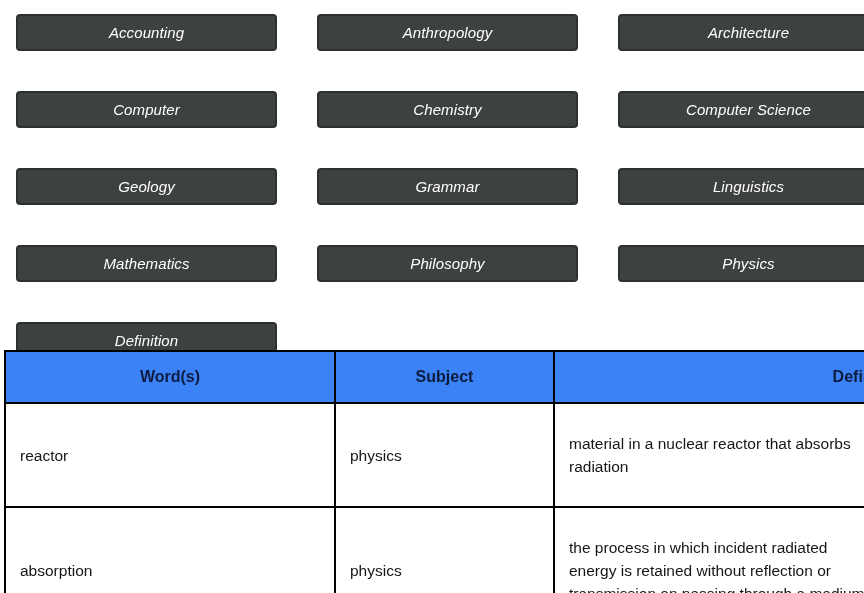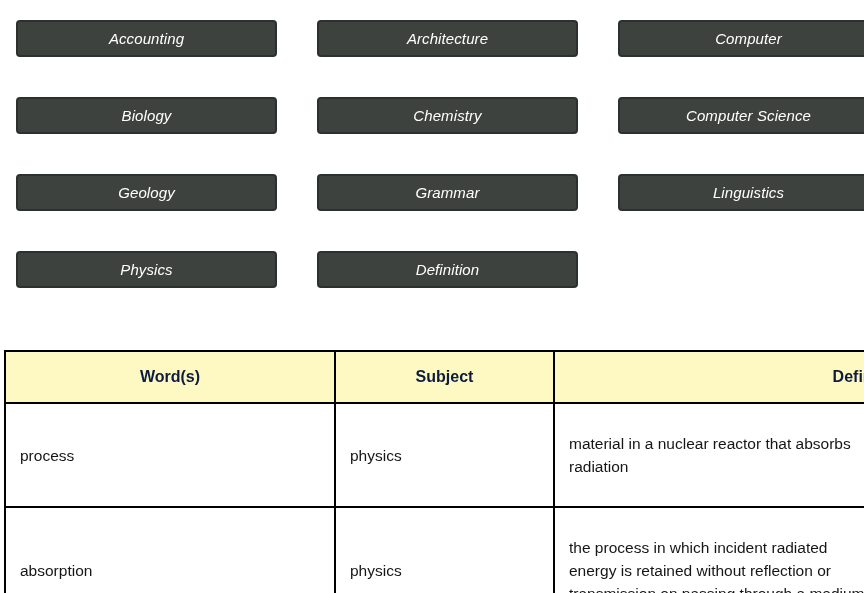--- a/index.html
+++ b/index.html
@@ -17,21 +17,21 @@
     width: 864px;
     height: 593px;
     background: #ffffff;
     overflow: hidden;
   }
 
   
   .subject-grid {
     position: absolute;
     left: 0;
-    top: 6px;
+    top: 0;
     width: 864px;
     padding: 14px 0 0 0;
     box-sizing: border-box;
     display: grid;
     grid-template-columns: 261px 261px 261px;
     grid-auto-rows: 37px;
     column-gap: 26px;
     row-gap: 15px;
     justify-content: start;
     padding-left: 16px;
@@ -75,21 +75,21 @@
   }
 
   table.results th,
   table.results td {
     border: 2px solid #000000;
     vertical-align: middle;
     font-family: "Liberation Sans", sans-serif;
   }
 
   table.results th {
-    background: #fef9c3;
+    background: #3b82f6;
     color: #0d1b3e;
     font-weight: bold;
     font-size: 16px;
     text-align: center;
     height: 50px;
     padding: 0 6px;
   }
 
   table.results td {
     color: #161616;
@@ -108,49 +108,51 @@
 
   .def-cell { white-space: pre-line; }
 </style>
 </head>
 <body>
 
 <div id="root">
 
   <div class="subject-grid">
       <button class="subject-btn">Accounting</button>
+      <button class="subject-btn">Anthropology</button>
       <button class="subject-btn">Architecture</button>
       <button class="subject-btn">Computer</button>
-      <button class="subject-btn">Biology</button>
       <button class="subject-btn">Chemistry</button>
       <button class="subject-btn">Computer Science</button>
       <button class="subject-btn">Geology</button>
       <button class="subject-btn">Grammar</button>
       <button class="subject-btn">Linguistics</button>
+      <button class="subject-btn">Mathematics</button>
+      <button class="subject-btn">Philosophy</button>
       <button class="subject-btn">Physics</button>
       <button class="subject-btn">Definition</button>
     </div>
 
   <div class="table-wrap">
     <table class="results">
       <colgroup>
         <col class="c-word">
         <col class="c-subject">
         <col class="c-definition">
       </colgroup>
       <thead>
         <tr>
           <th>Word(s)</th>
           <th>Subject</th>
           <th>Definition</th>
         </tr>
       </thead>
       <tbody>
         <tr class="row-1">
-          <td>process</td>
+          <td>reactor</td>
           <td>physics</td>
           <td class="def-cell">material in a nuclear reactor that absorbs
 radiation</td>
         </tr>
         <tr class="row-2">
           <td>absorption</td>
           <td>physics</td>
           <td class="def-cell">the process in which incident radiated
 energy is retained without reflection or
 transmission on passing through a medium</td>

